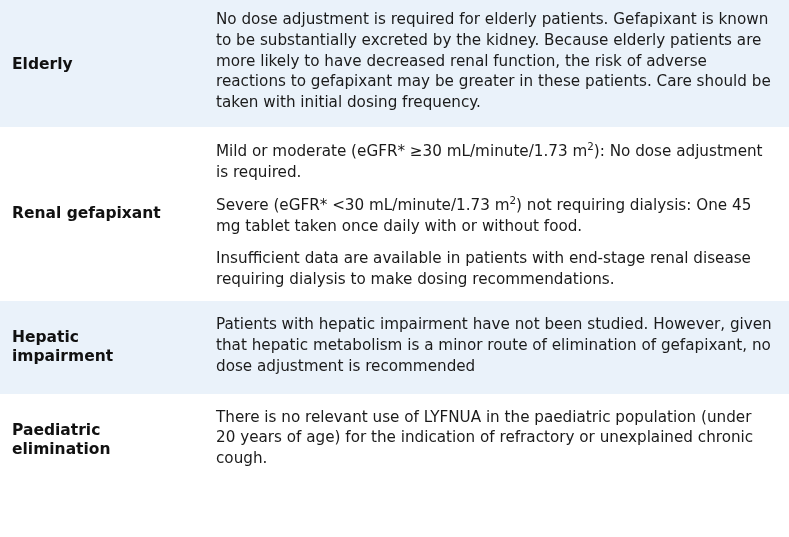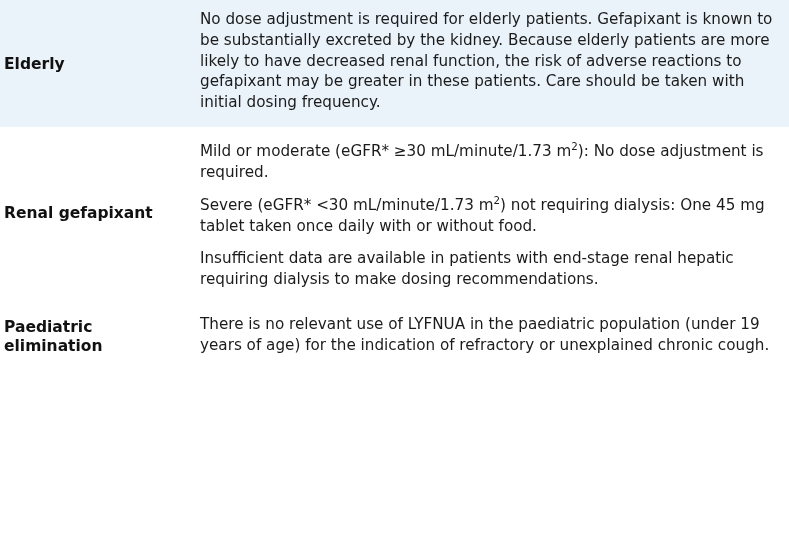--- a/index.html
+++ b/index.html
@@ -24,35 +24,35 @@
   }
   .doc-table tr.row-plain td {
     background: #ffffff;
   }
   .doc-table td {
     vertical-align: top;
     padding: 0;
   }
   td.label-cell {
     width: 172px;
-    padding: 12px 14px 12px 4px;
+    padding: 12px 14px 12px 12px;
     font-weight: bold;
     font-size: 15.5px;
     line-height: 1.25;
     vertical-align: middle;
     color: #111111;
   }
   td.content-cell {
     padding: 11px 16px 11px 10px;
     font-size: 15.2px;
     line-height: 1.37;
     color: #1b1b1b;
   }
   .para {
-    margin: 0 0 12px 0;
+    margin: 0 0 12px 8px;
   }
   .para:last-child {
     margin-bottom: 0;
   }
   .para.tight {
     margin-bottom: 0;
   }
   sup {
     font-size: 0.68em;
     vertical-align: super;
@@ -75,26 +75,32 @@
       <td class="content-cell">
         <p class="para tight">No dose adjustment is required for elderly patients. Gefapixant is known to be substantially excreted by the kidney. Because elderly patients are more likely to have decreased renal function, the risk of adverse reactions to gefapixant may be greater in these patients. Care should be taken with initial dosing frequency.</p>
       </td>
     </tr>
 
     <tr class="row-plain r2">
       <td class="label-cell">Renal gefapixant</td>
       <td class="content-cell">
         <p class="para"><span>Mild or moderate (eGFR* ≥30 mL/minute/1.73 m</span><sup>2</sup><span>): No dose adjustment is required.</span></p>
         <p class="para"><span>Severe (eGFR* &lt;30 mL/minute/1.73 m</span><sup>2</sup><span>) not requiring dialysis: One 45 mg tablet taken once daily with or without food.</span></p>
-        <p class="para tight">Insufficient data are available in patients with end-stage renal hepatic requiring dialysis to make dosing recommendations.</p>
+        <p class="para tight">Insufficient data are available in patients with end-stage renal disease requiring dialysis to make dosing recommendations.</p>
       </td>
     </tr>
 
+    <tr class="row-shaded r3">
+      <td class="label-cell">Hepatic impairment</td>
+      <td class="content-cell">
+        <p class="para tight">Patients with hepatic impairment have not been studied. However, given that hepatic metabolism is a minor route of elimination of gefapixant, no dose adjustment is recommended</p>
+      </td>
+    </tr>
 
     <tr class="row-plain r4">
       <td class="label-cell">Paediatric elimination</td>
       <td class="content-cell">
-        <p class="para tight">There is no relevant use of LYFNUA in the paediatric population (under 19 years of age) for the indication of refractory or unexplained chronic cough.</p>
+        <p class="para tight">There is no relevant use of LYFNUA in the paediatric population (under 20 years of age) for the indication of refractory or unexplained chronic cough.</p>
       </td>
     </tr>
 
   </tbody>
 </table>
 
 </body></html>

